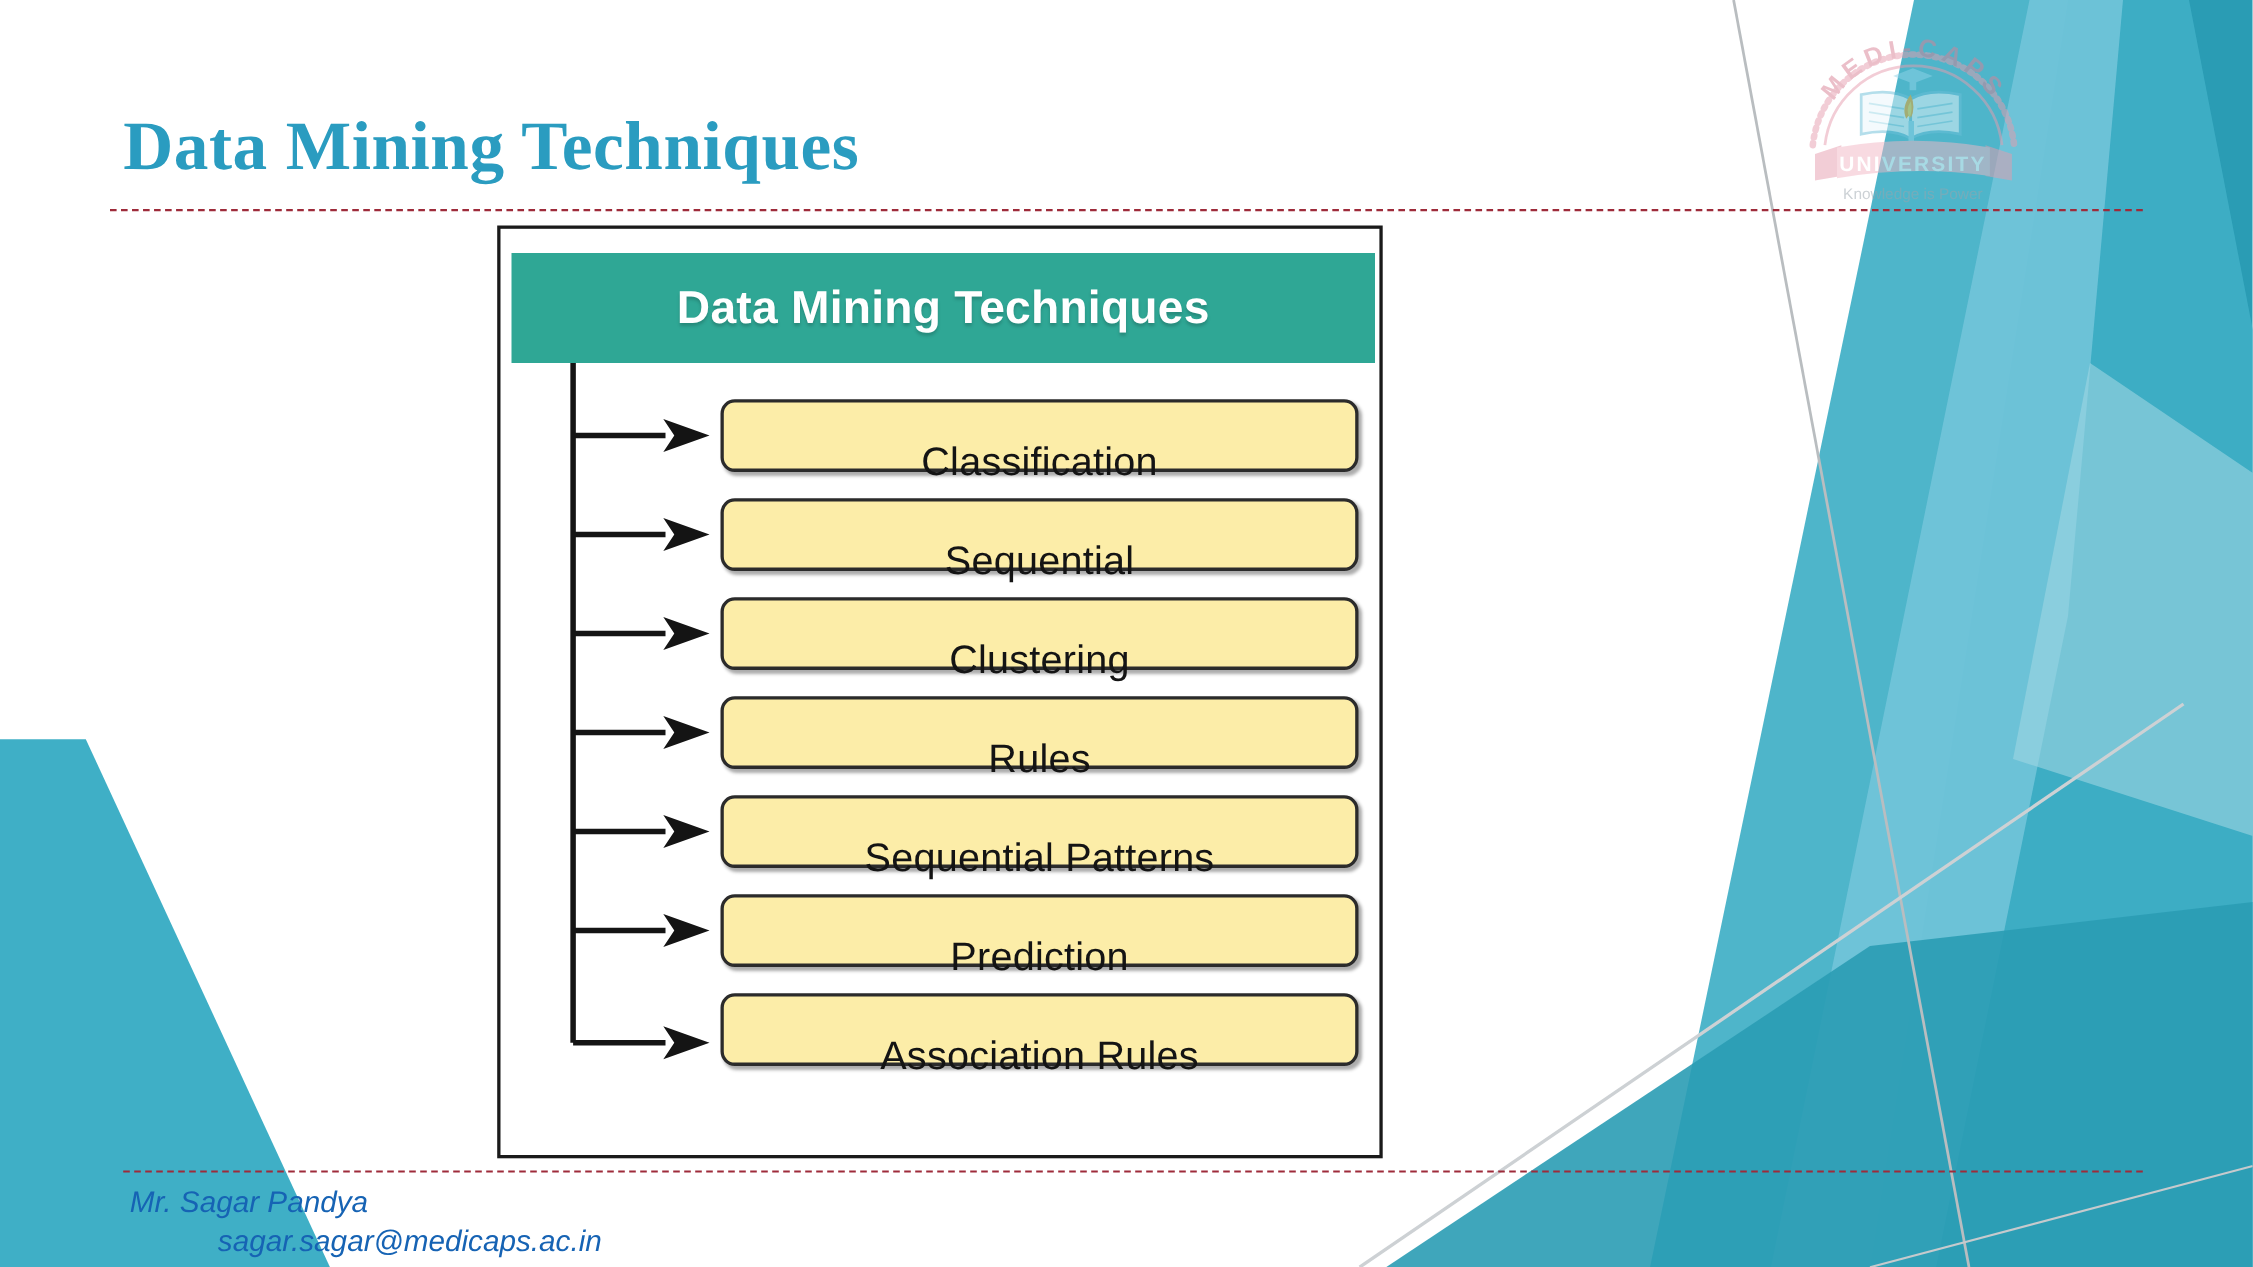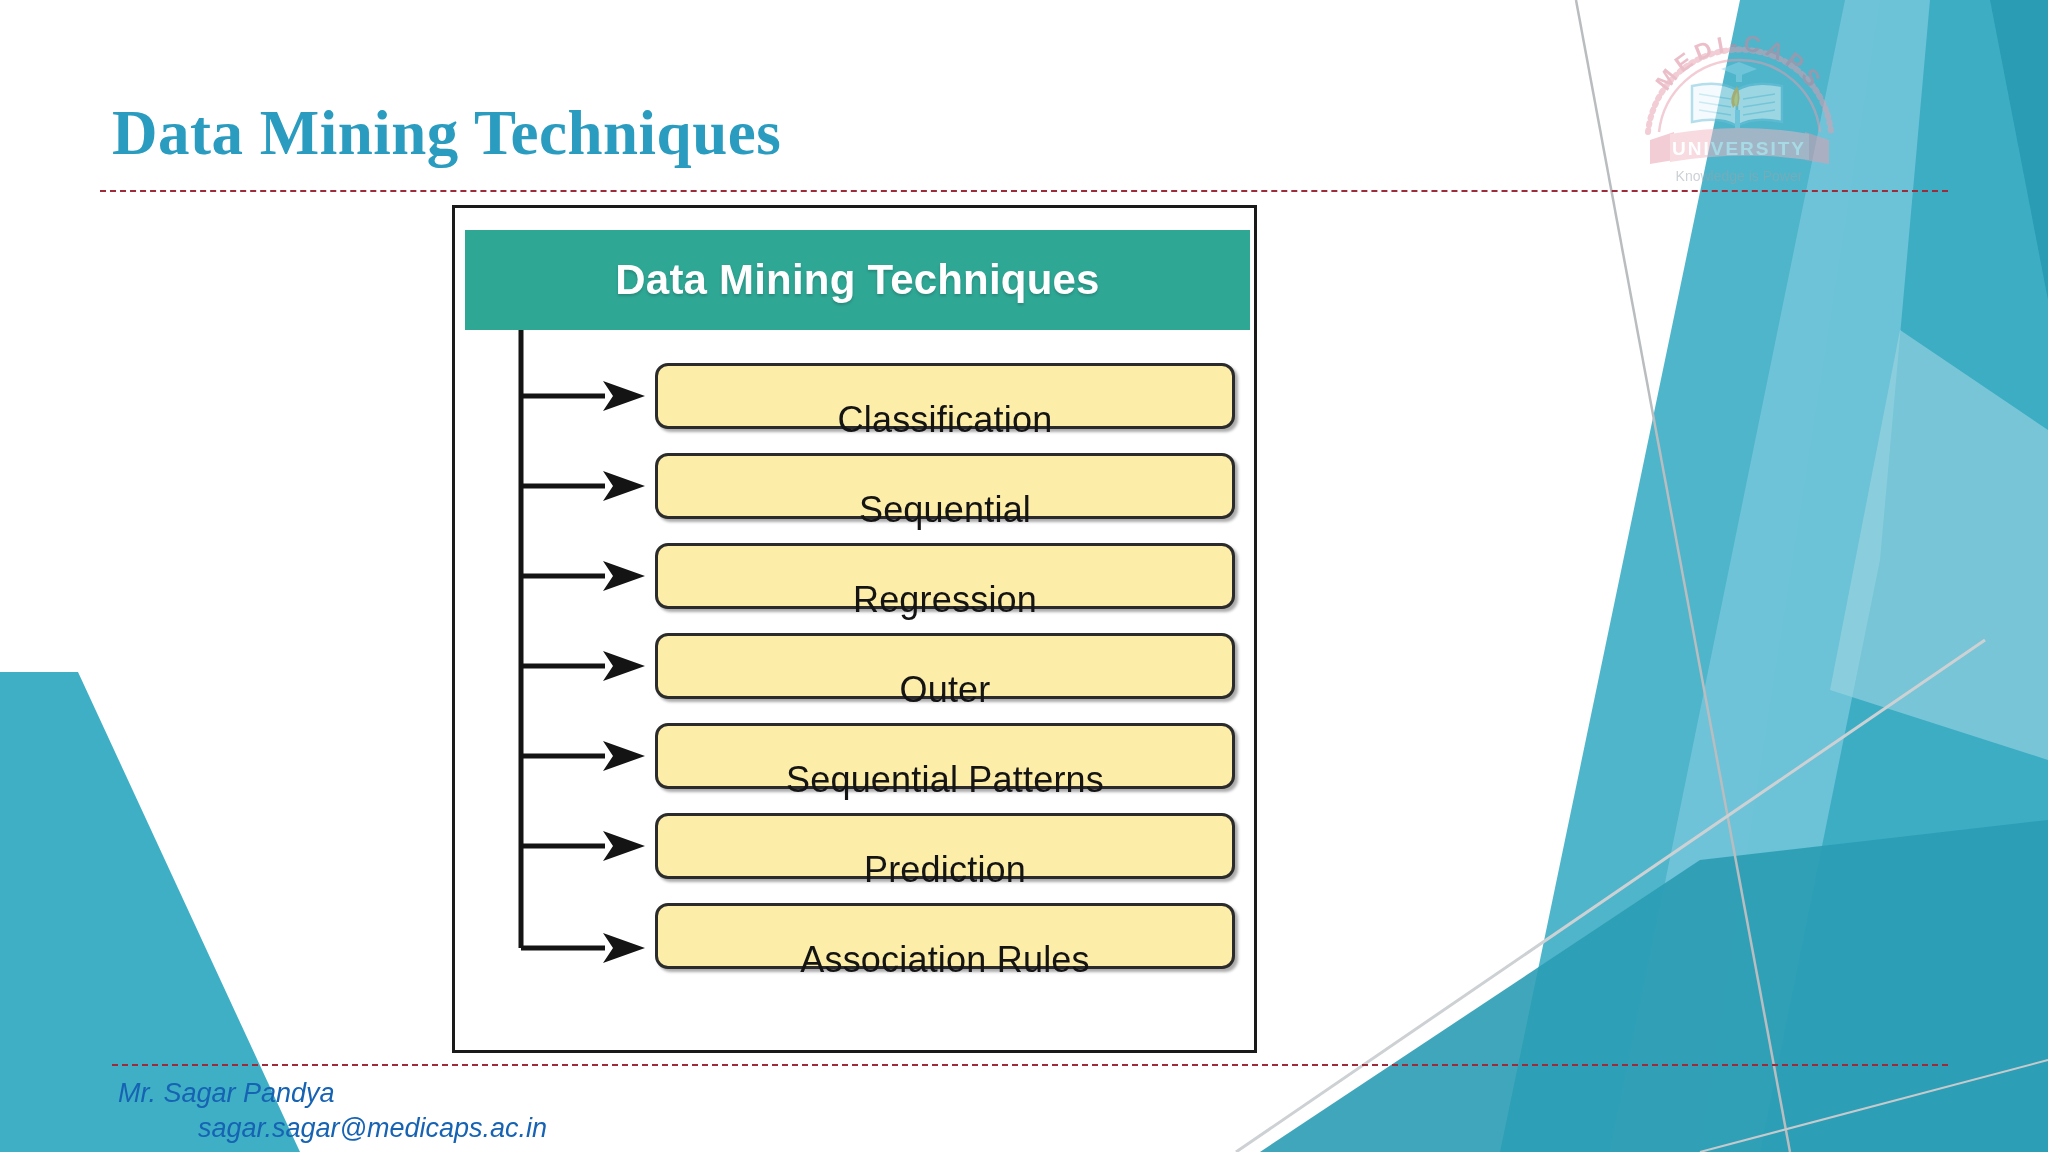--- a/index.html
+++ b/index.html
@@ -245,24 +245,24 @@
     </svg>
 
     <div id="box-column">
       <div class="tech-box">
         <span class="tech-box-label">Classification</span>
       </div>
       <div class="tech-box">
         <span class="tech-box-label">Sequential</span>
       </div>
       <div class="tech-box">
-        <span class="tech-box-label">Regression</span>
-      </div>
-      <div class="tech-box">
-        <span class="tech-box-label">Outer</span>
+        <span class="tech-box-label">Clustering</span>
+      </div>
+      <div class="tech-box">
+        <span class="tech-box-label">Rules</span>
       </div>
       <div class="tech-box">
         <span class="tech-box-label">Sequential Patterns</span>
       </div>
       <div class="tech-box">
         <span class="tech-box-label">Prediction</span>
       </div>
       <div class="tech-box">
         <span class="tech-box-label">Association Rules</span>
       </div>

